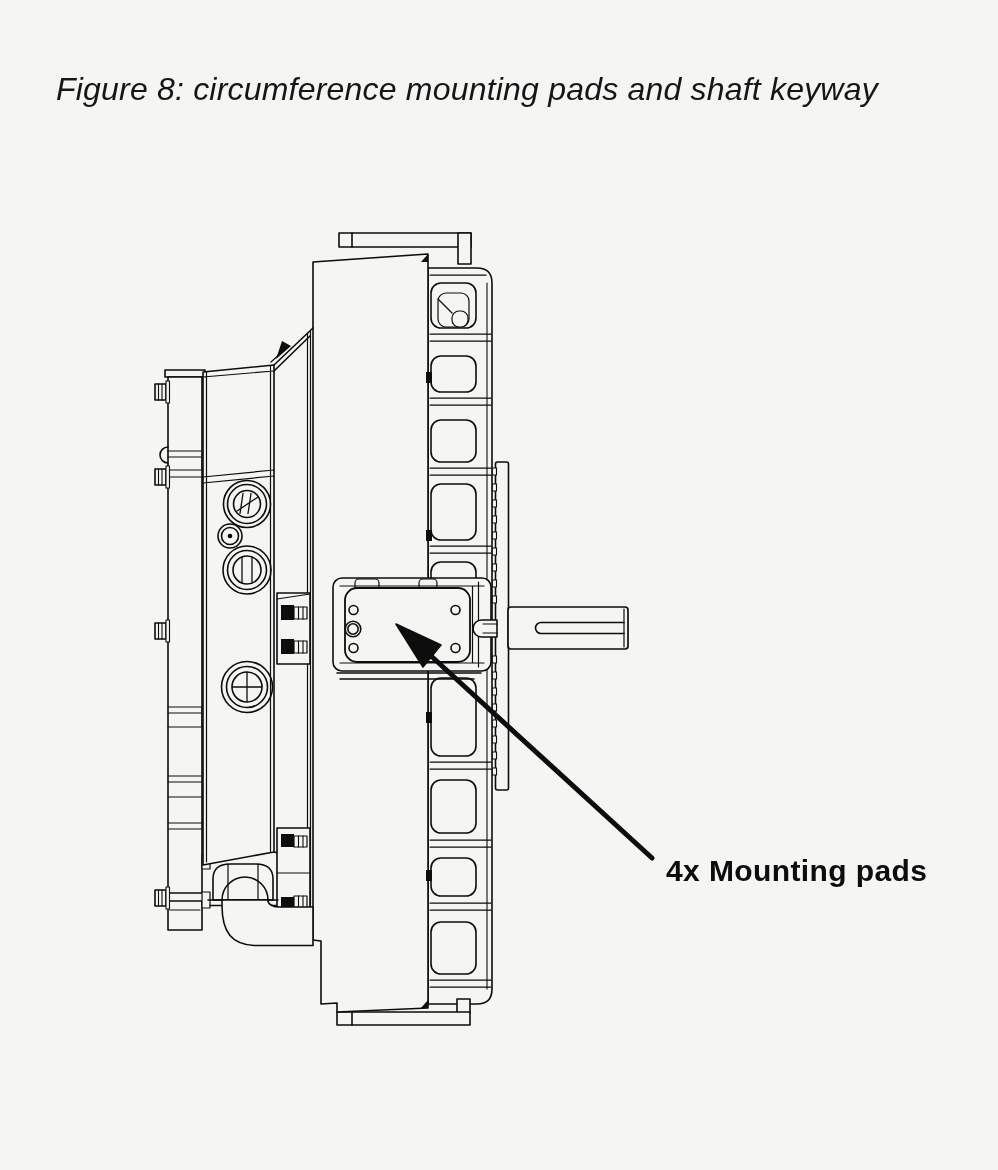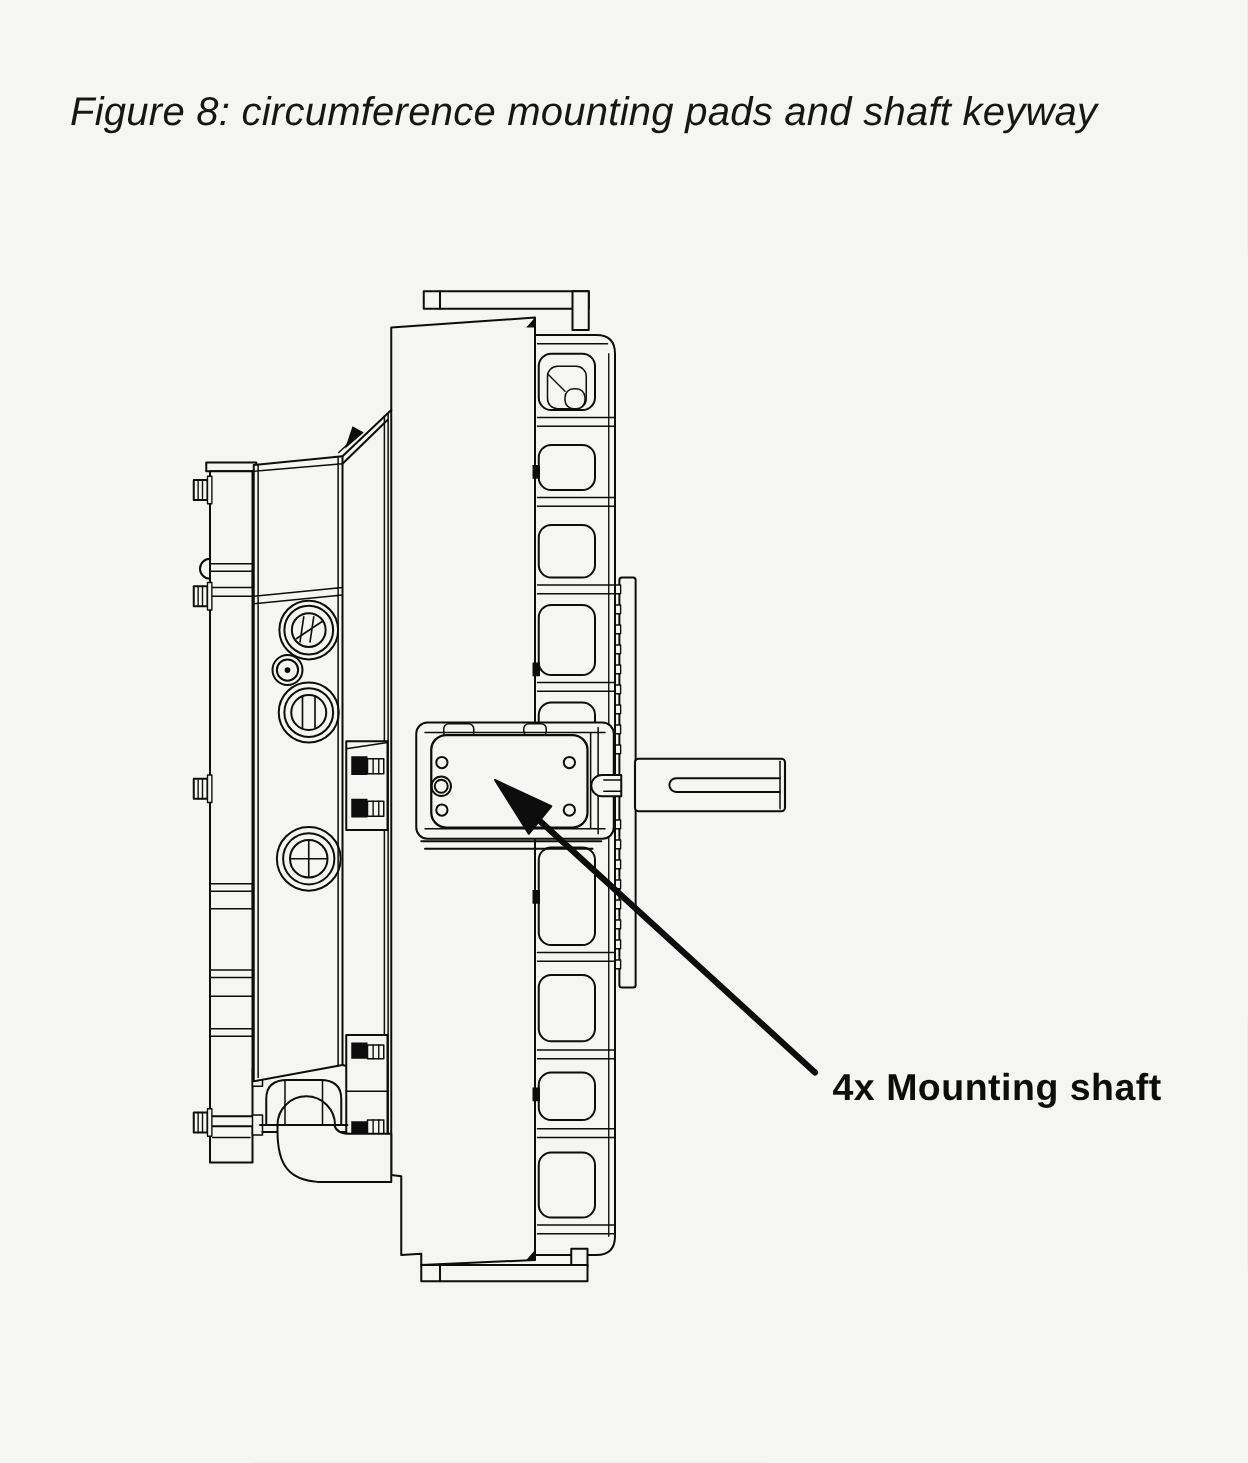--- a/index.html
+++ b/index.html
@@ -203,15 +203,15 @@
       </g>
 
       <g>
         <path stroke-width="5" d="M430,655 L652,858"></path>
         <polygon points="396,624 423,667 441,645" fill="#0d0d0d"></polygon>
       </g>
 
     </g>
   </svg>
 
-  <div class="callout-label">4x Mounting shaft</div>
+  <div class="callout-label">4x Mounting pads</div>
 
 </div>
 
 </body></html>

